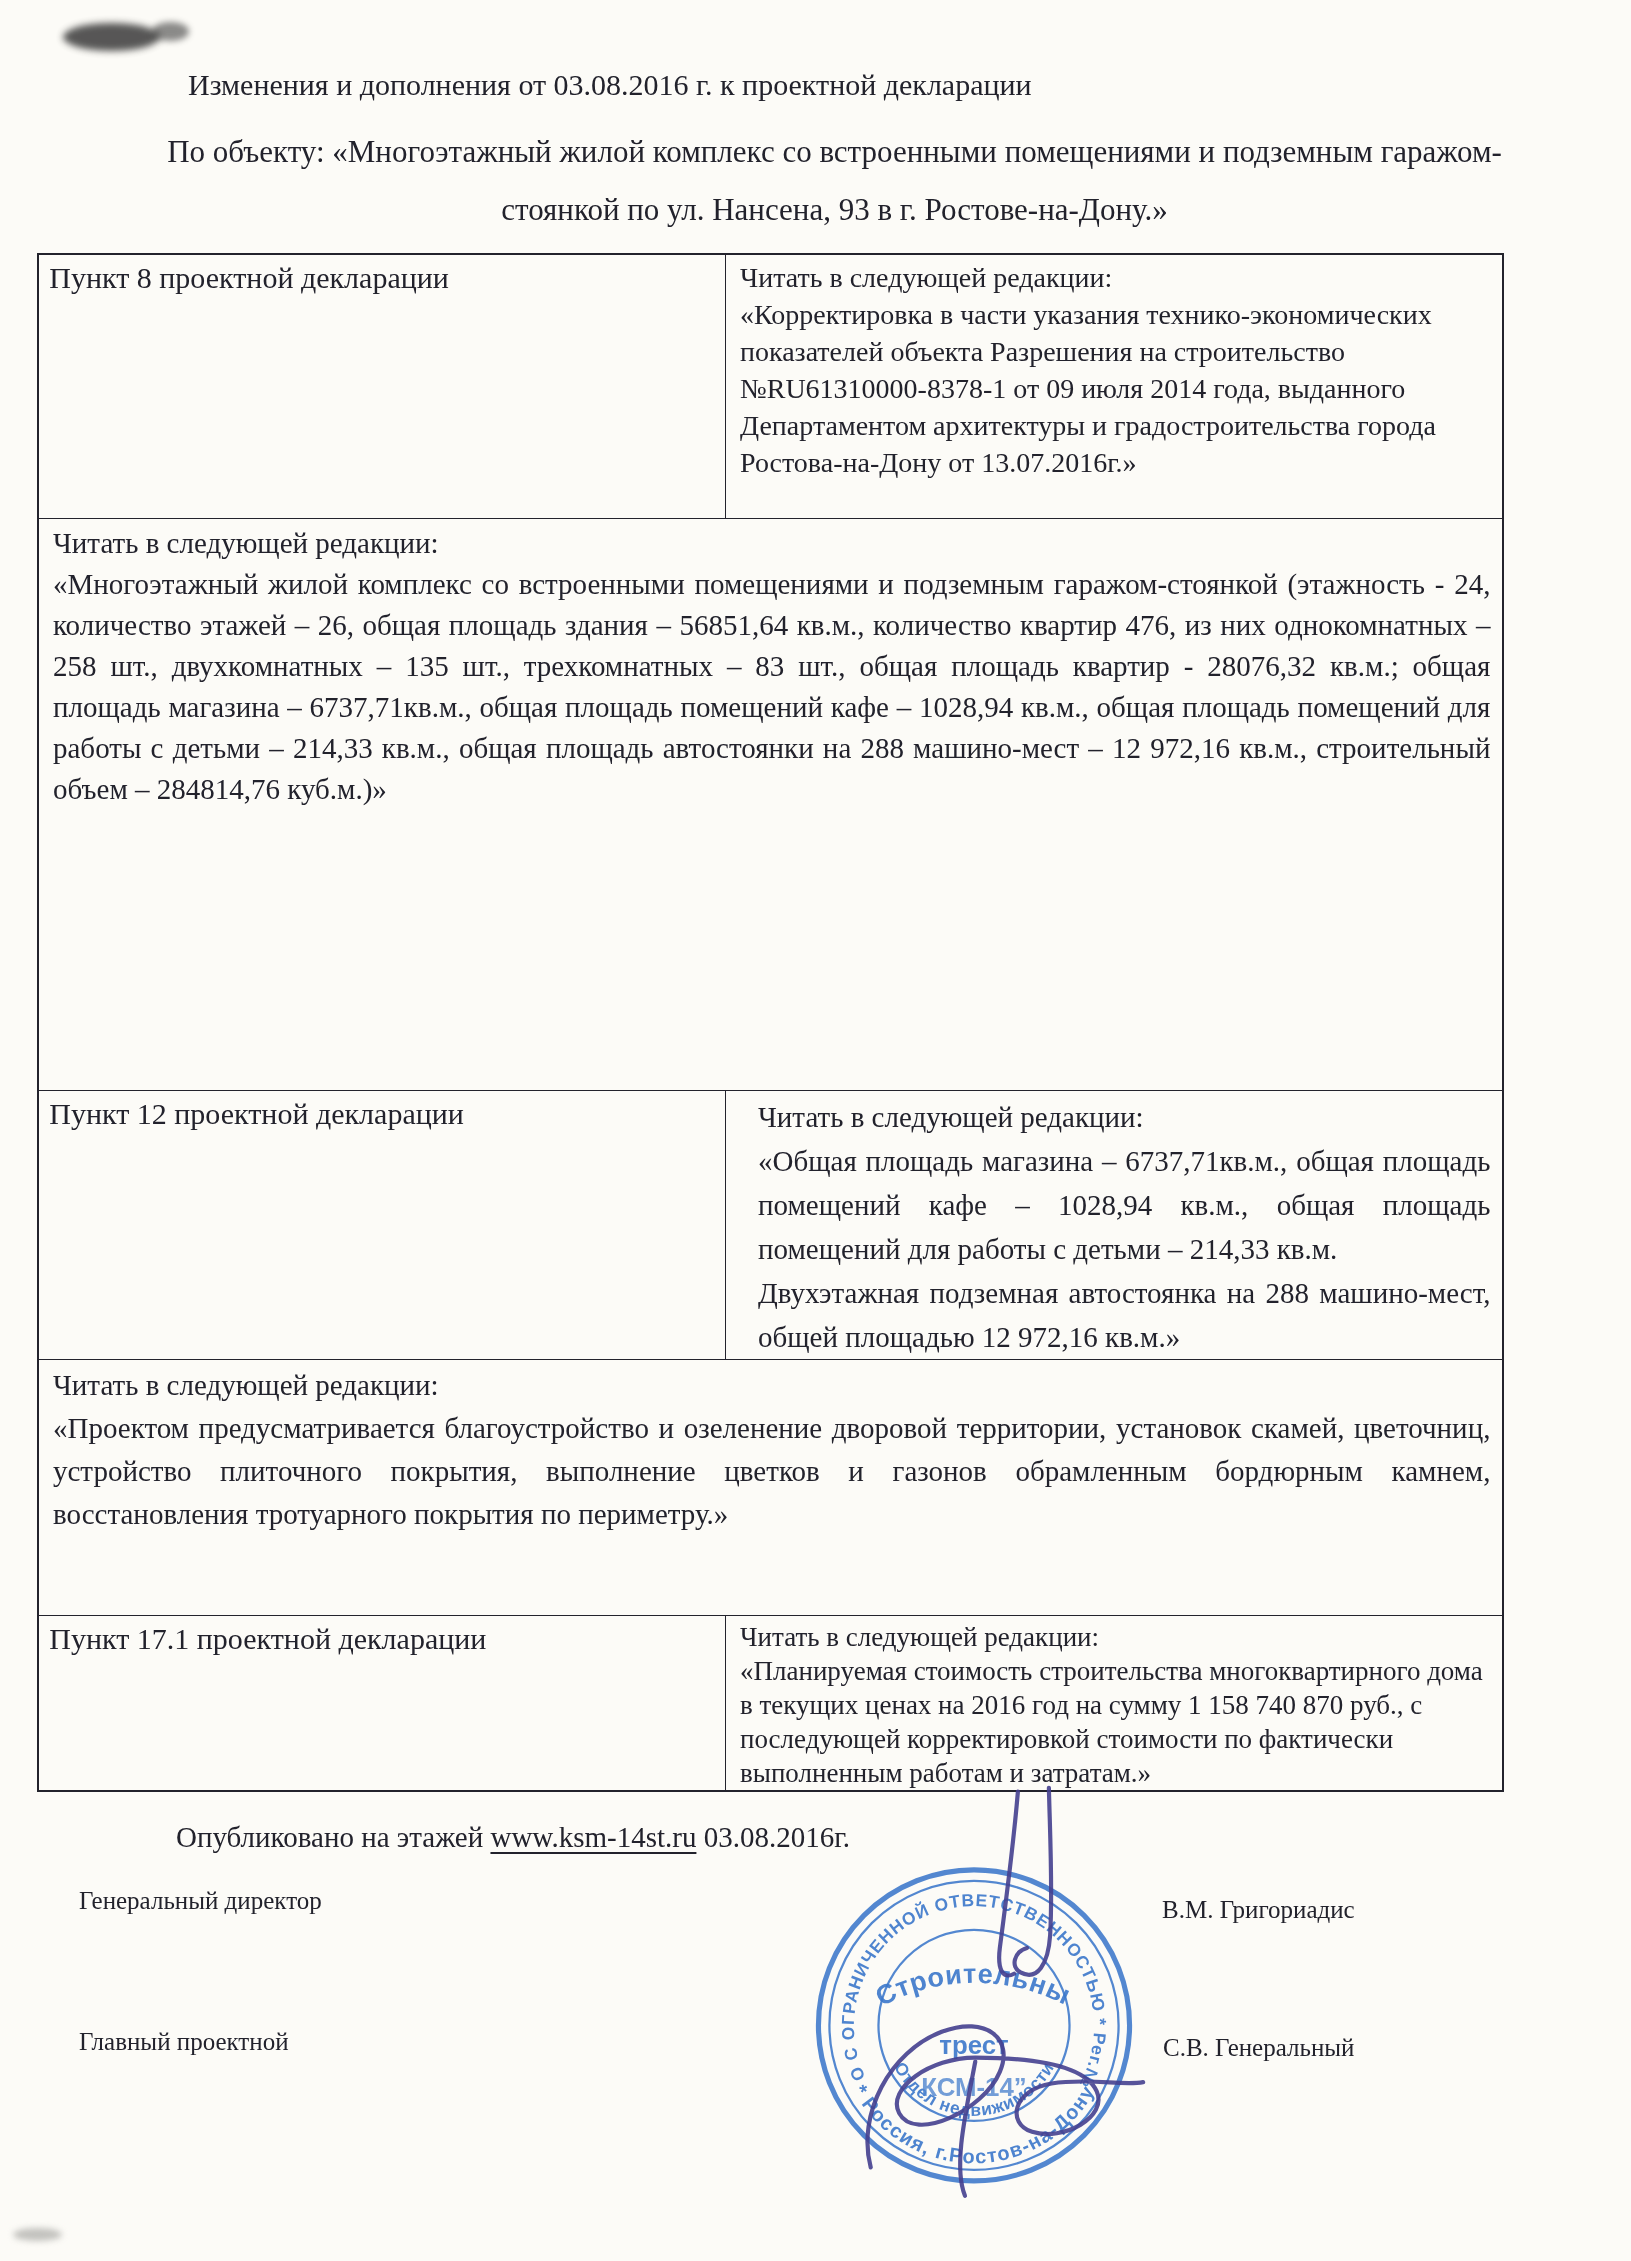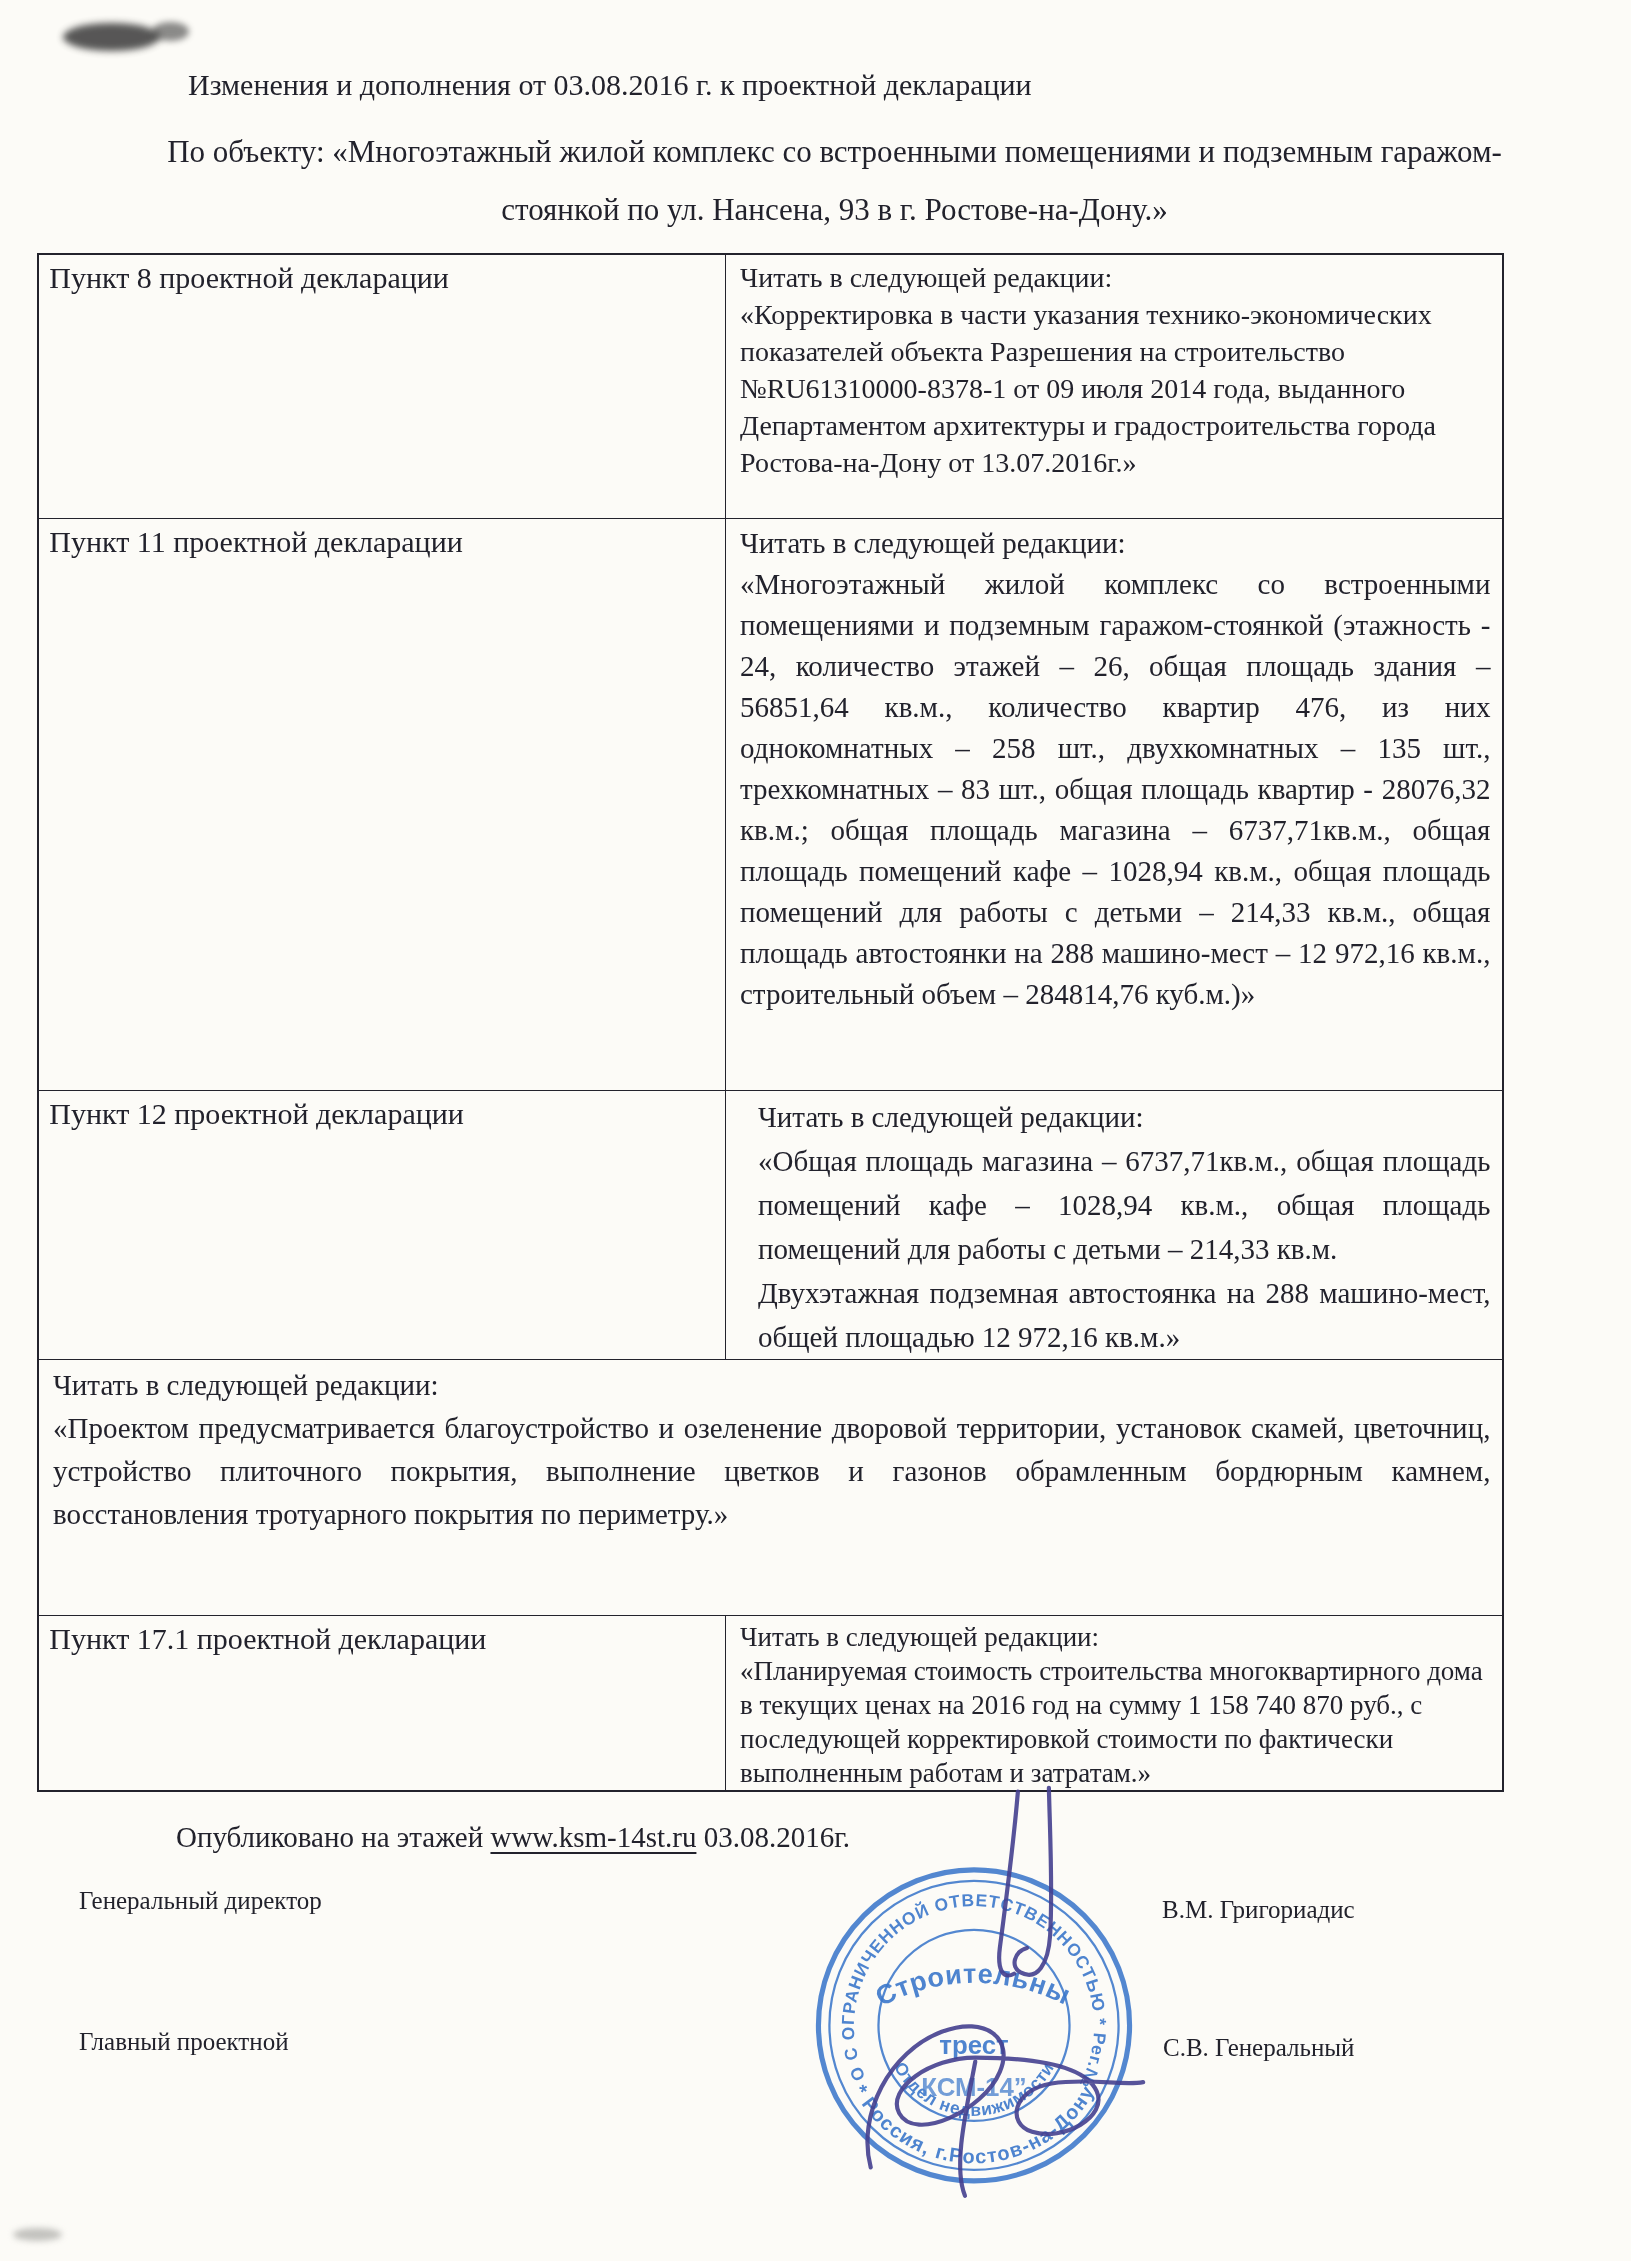--- a/index.html
+++ b/index.html
@@ -70,21 +70,20 @@
 
     <div class="row r1">
       <div class="cl">Пункт 8 проектной декларации</div>
       <div class="cr">
         <div class="pg">Читать в следующей редакции:</div>
         <div class="pg">«Корректировка в части указания технико-экономических показателей объекта Разрешения на строительство №RU61310000-8378-1 от 09 июля 2014 года, выданного Департаментом архитектуры и градостроительства города Ростова-на-Дону от 13.07.2016г.»</div>
       </div>
     </div>
 
     <div class="row r2">
-      <div class="cl">Пункт 11 проектной декларации</div>
       <div class="cr">
         <div class="pg">Читать в следующей редакции:</div>
         <div class="pg">«Многоэтажный жилой комплекс со встроенными помещениями и подземным гаражом-стоянкой (этажность - 24, количество этажей – 26, общая площадь здания – 56851,64 кв.м., количество квартир 476, из них однокомнатных – 258 шт., двухкомнатных – 135 шт., трехкомнатных – 83 шт., общая площадь квартир - 28076,32 кв.м.; общая площадь магазина – 6737,71кв.м., общая площадь помещений кафе – 1028,94 кв.м., общая площадь помещений для работы с детьми – 214,33 кв.м., общая площадь автостоянки на 288 машино-мест – 12&nbsp;972,16 кв.м., строительный объем – 284814,76 куб.м.)»</div>
       </div>
     </div>
 
     <div class="row r3">
       <div class="cl">Пункт 12 проектной декларации</div>
       <div class="cr">
         <div class="pg">Читать в следующей редакции:</div>

